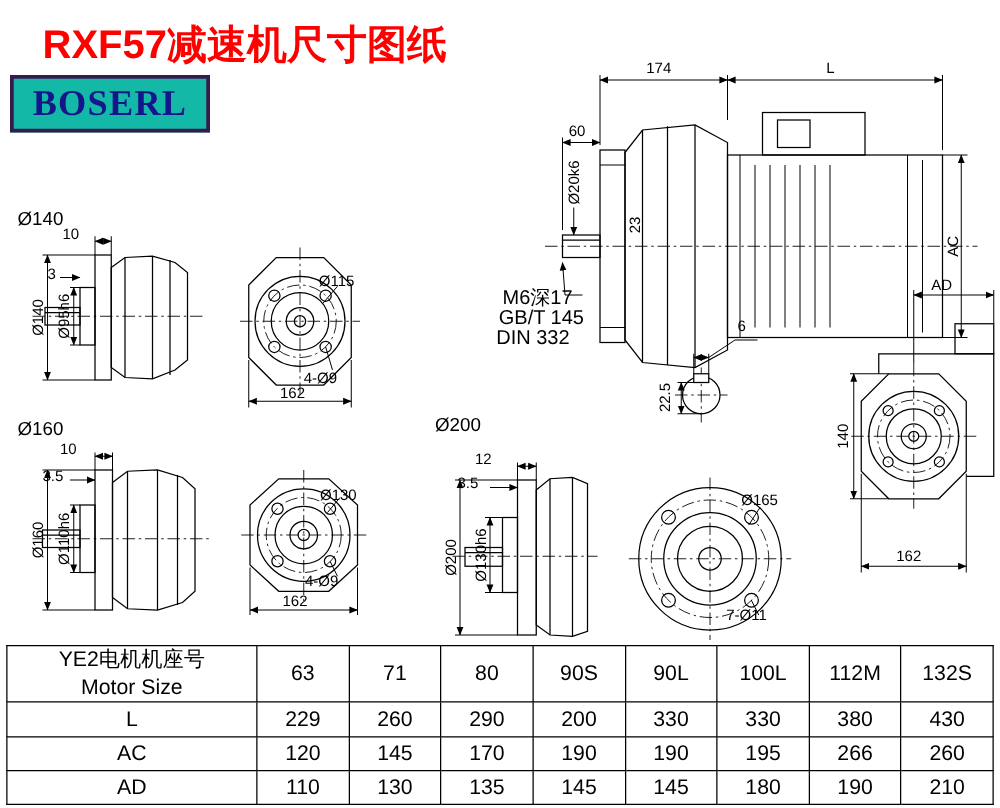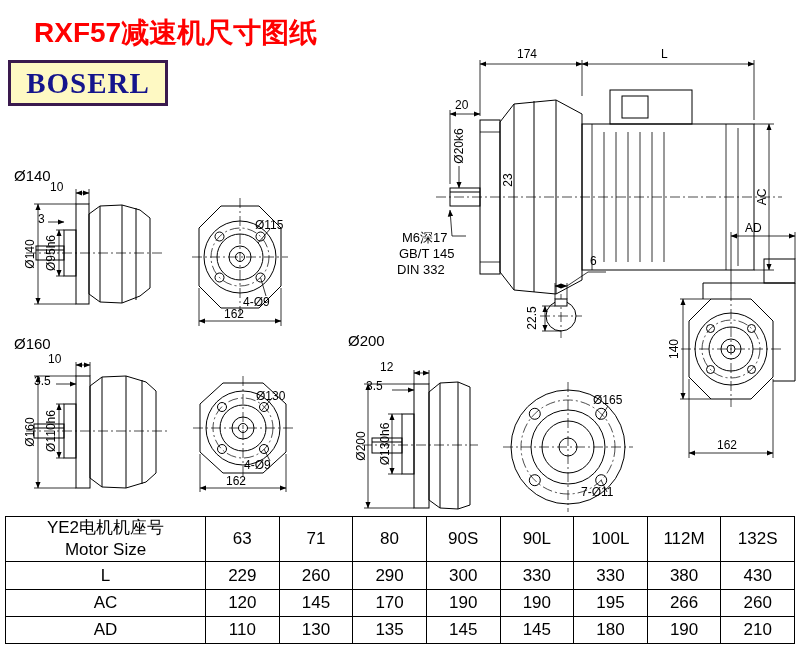--- a/index.html
+++ b/index.html
@@ -7,24 +7,24 @@
   #stage{position:absolute;left:0;top:0;width:800px;height:646px;background:#fff}
   #art{position:absolute;left:0;top:0}
   #art *{stroke:#000;fill:none;stroke-width:1}
   #art .cl{stroke-dasharray:10 3 2 3;stroke-width:.7}
   #art .dimline{stroke-width:.8}
   #art .thin{stroke-width:.8}
   #art .arrow{fill:#000;stroke:none}
   #art .wf{fill:#fff}
   .dim{position:absolute;font-size:12px;color:#000;white-space:nowrap;line-height:1}
   .lg{font-size:15px}
-  .sm{font-size:13px}
+  .sm{font-size:16px}
   .vdim{position:absolute;font-size:12px;color:#000;white-space:nowrap;line-height:1;transform:translate(-50%,-50%) rotate(-90deg)}
-  #title{position:absolute;left:34px;top:14px;font-size:28px;font-weight:bold;color:#f00;white-space:nowrap}
-  #logo{position:absolute;left:8px;top:60px;width:160px;height:46px;border:3px solid #3a1a4e;background:#fef9c3;display:flex;align-items:center;justify-content:center}
+  #title{position:absolute;left:34px;top:14px;font-size:32px;font-weight:bold;color:#f00;white-space:nowrap}
+  #logo{position:absolute;left:8px;top:60px;width:160px;height:46px;border:3px solid #3a1a4e;background:#14b8a6;display:flex;align-items:center;justify-content:center}
   #logo span{font-family:"Liberation Serif",serif;font-weight:bold;font-size:29px;color:#15158c;letter-spacing:1px}
   #spec-table{position:absolute;left:5px;top:516px;width:790px;height:128px;border-collapse:collapse;table-layout:fixed;font-size:17px;text-align:center;color:#000}
   #spec-table td{border:1px solid #000;padding:0;vertical-align:middle}
   #spec-table .hdr div{line-height:1.3;font-size:17px}
 </style>
 </head>
 <body>
 
 <div id="stage">
 
@@ -266,21 +266,21 @@
   <span class="dim lg" style="left:348px;top:333px">Ø200</span>
   <span class="dim" style="left:380px;top:361px">12</span>
   <span class="dim" style="left:366px;top:380px">3.5</span>
   <span class="vdim" style="left:361px;top:446px">Ø200</span>
   <span class="vdim" style="left:385px;top:444px">Ø130h6</span>
   <span class="dim" style="left:593px;top:394px">Ø165</span>
   <span class="dim" style="left:581px;top:486px">7-Ø11</span>
 
   <span class="dim" style="left:517px;top:48px">174</span>
   <span class="dim" style="left:661px;top:48px">L</span>
-  <span class="dim" style="left:455px;top:99px">20</span>
+  <span class="dim" style="left:455px;top:99px">60</span>
   <span class="vdim" style="left:459px;top:146px">Ø20k6</span>
   <span class="vdim" style="left:508px;top:180px">23</span>
   <span class="vdim" style="left:762px;top:197px">AC</span>
   <span class="dim sm" style="left:402px;top:231px">M6深17</span>
   <span class="dim sm" style="left:399px;top:247px">GB/T 145</span>
   <span class="dim sm" style="left:397px;top:263px">DIN 332</span>
   <span class="dim" style="left:590px;top:255px">6</span>
   <span class="vdim" style="left:532px;top:318px">22.5</span>
 
   <span class="dim" style="left:745px;top:222px">AD</span>
@@ -312,21 +312,21 @@
       <td>90L</td>
       <td>100L</td>
       <td>112M</td>
       <td>132S</td>
     </tr>
     <tr style="height:27px">
       <td>L</td>
       <td>229</td>
       <td>260</td>
       <td>290</td>
-      <td>300</td>
+      <td>200</td>
       <td>330</td>
       <td>330</td>
       <td>380</td>
       <td>430</td>
     </tr>
     <tr style="height:27px">
       <td>AC</td>
       <td>120</td>
       <td>145</td>
       <td>170</td>

